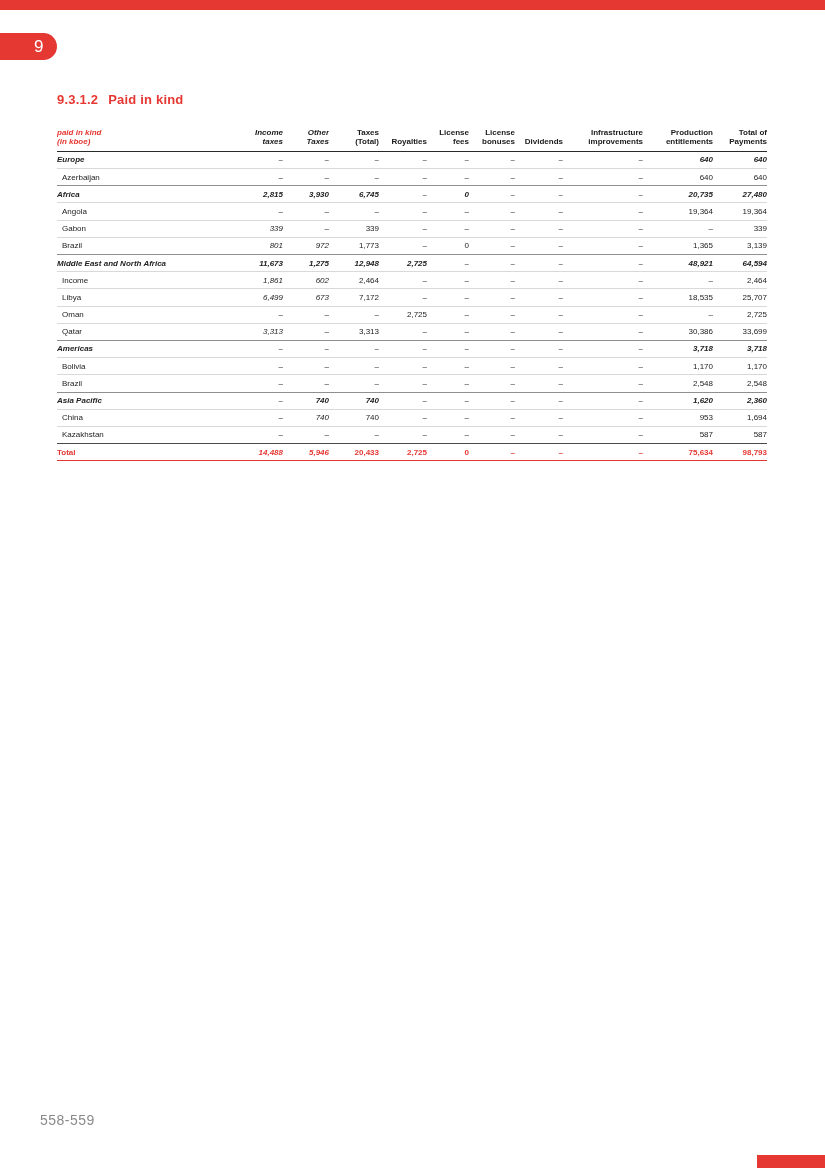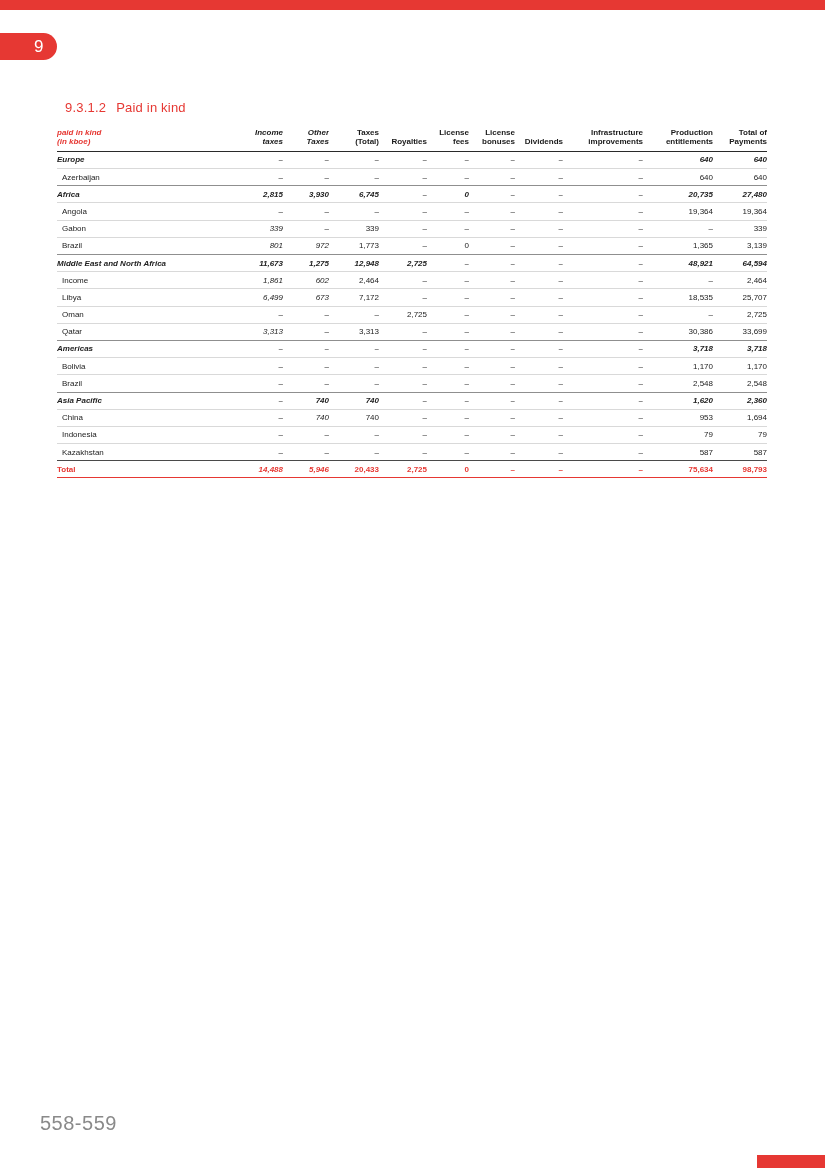--- a/index.html
+++ b/index.html
@@ -26,24 +26,24 @@
     width:57px;height:27px;
     background:var(--accent-red);
     border-radius:0 14px 14px 0;
     color:#ffffff;
     font-size:17px;
     display:flex;align-items:center;
     padding-left:34px;
   }
   .section-heading{
     position:absolute;top:92px;left:57px;
-    margin:8px;
+    margin:0;
     color:var(--accent-red);
     font-size:13px;
-    font-weight:400;
+    font-weight:700;
     letter-spacing:.2px;
   }
   .section-heading .num{margin-right:10px;}
   .report-table{
     position:absolute;top:124px;left:57px;
     width:710px;
     border-collapse:collapse;
     table-layout:fixed;
     font-size:8px;
     color:#222222;
@@ -91,21 +91,21 @@
   }
   .report-table tr.total td{
     color:var(--accent-red);
     font-weight:bold;
     border-top:1px solid #4a4a4a;
     border-bottom:1px solid var(--accent-red);
   }
   .page-number{
     position:absolute;left:40px;top:1112px;
     color:var(--pagenum-gray);
-    font-size:20px;
+    font-size:14px;
     letter-spacing:.5px;
   }
   .bottom-red-mark{
     position:absolute;right:0;bottom:0;
     width:68px;height:13px;
     background:var(--accent-red);
   }
 </style>
 </head>
 <body>
@@ -363,33 +363,20 @@
           <td>740</td>
           <td>–</td>
           <td>–</td>
           <td>–</td>
           <td>–</td>
           <td>–</td>
           <td>953</td>
           <td>1,694</td>
         </tr>
         <tr class="country">
-          <td class="first">Indonesia</td>
-          <td class="italic-col">–</td>
-          <td class="italic-col">–</td>
-          <td>–</td>
-          <td>–</td>
-          <td>–</td>
-          <td>–</td>
-          <td>–</td>
-          <td>–</td>
-          <td>79</td>
-          <td>79</td>
-        </tr>
-        <tr class="country">
           <td class="first">Kazakhstan</td>
           <td class="italic-col">–</td>
           <td class="italic-col">–</td>
           <td>–</td>
           <td>–</td>
           <td>–</td>
           <td>–</td>
           <td>–</td>
           <td>–</td>
           <td>587</td>

